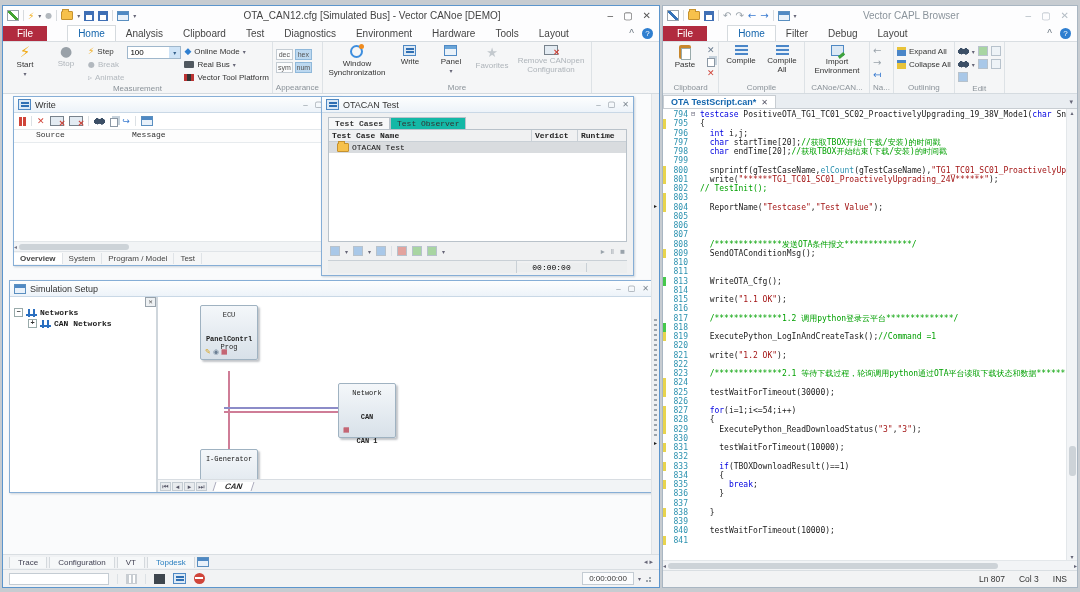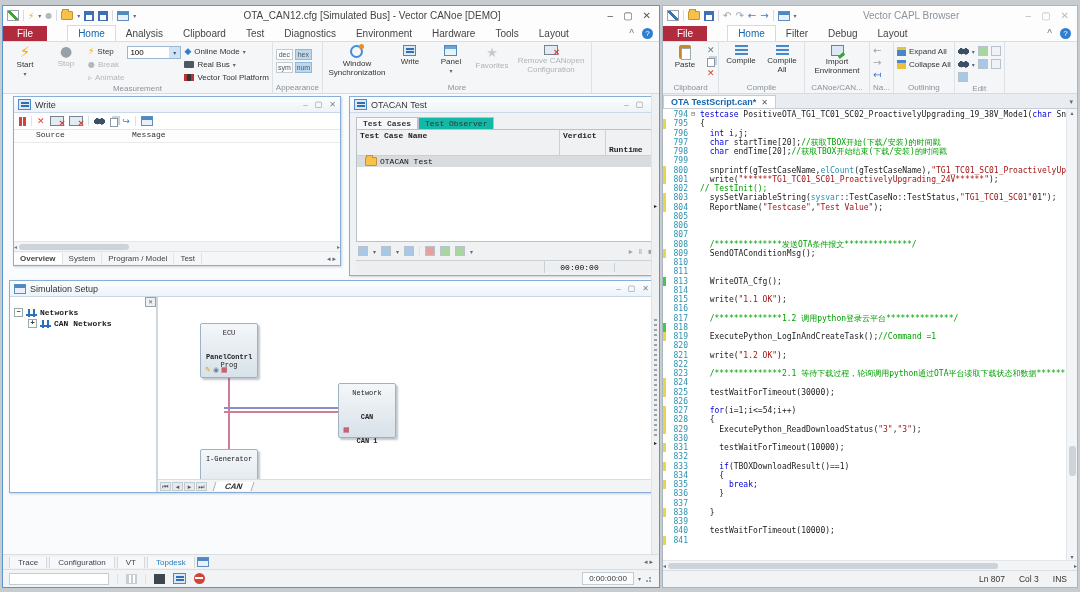--- a/index.html
+++ b/index.html
@@ -100,29 +100,29 @@
   .chead { height:13px; display:flex; font-family:"Liberation Mono", monospace; font-size:8px; color:#333; border-bottom:1px solid #e7ebee; background:#fdfdfd; flex:0 0 auto;}
   .chead .col-src { margin-left:22px; width:96px; }
   .cbody { flex:1; background:#fff; }
   .hscroll { height:10px; background:#f2f4f6; border-top:1px solid #e3e7ea; display:flex; align-items:center; font-size:6px; color:#778; flex:0 0 auto;}
   .hscroll .thumb { height:6px; background:#cdd3d8; border-radius:3px; margin:0 2px; }
   .ctabs { height:14px; display:flex; align-items:center; background:#f5f6f7; border-top:1px solid #e0e4e8; font-size:8px; color:#444; flex:0 0 auto;}
   .ctab { padding:1px 6px; border-right:1px solid #dfe3e7; }
   .ctab.active { background:#fff; font-weight:bold; }
   .ctabs .arrows { margin-left:auto; padding-right:4px; font-size:7px; color:#667; }
 
-  .testwin { left:346px; top:2px; width:313px; height:180px; background:#f0f1f2; }
+  .testwin { left:318px; top:2px; width:313px; height:180px; background:#f0f1f2; }
   .tw-body { flex:1; display:flex; flex-direction:column; padding:4px 6px 2px; }
   .tw-tabs { display:flex; font-size:8px; font-family:"Liberation Mono", monospace; }
   .tw-tab { padding:1px 6px; border:1px solid #b9c2ca; border-bottom:none; background:#14b8a6; color:#333; }
   .tw-tab.active { background:#f7f8f9; font-weight:bold; }
   .tw-table { flex:1; border:1px solid #b9c2ca; background:#fff; font-family:"Liberation Mono", monospace; font-size:8px; }
   .tw-head { display:flex; background:#f0f1f2; border-bottom:1px solid #c9d0d6; font-weight:bold; color:#222; }
   .tw-head span { padding:1px 3px; border-right:1px solid #c9d0d6; }
-  .tw-head .c1 { flex:1; } .tw-head .c2 { width:46px; } .tw-head .c3 { width:48px; border-right:none;margin-top:14px; }
+  .tw-head .c1 { flex:1; } .tw-head .c2 { width:46px; } .tw-head .c3 { width:48px; border-right:none; }
   .tw-row { display:flex; align-items:center; gap:3px; padding:1px 2px 1px 8px; background:#d9dcdf; color:#111; }
   .tw-toolbar { height:18px; display:flex; align-items:center; gap:5px; font-size:7px; color:#556; padding:1px 2px; }
   .tw-toolbar .right { margin-left:auto; display:flex; gap:6px; color:#9aa3ab; font-size:8px; }
   .tw-status { height:13px; display:flex; border-top:1px solid #c9d0d6; font-size:8px; font-family:"Liberation Mono", monospace; align-items:center; }
   .tw-status .fill { flex:1; border-right:1px solid #c9d0d6; height:100%; background:#eceeef; }
   .tw-status .timer { width:70px; text-align:center; border-right:1px solid #c9d0d6; background:#eceeef; }
   .tw-status .end { width:40px; background:#eceeef; height:100%; }
 
   .simwin { left:6px; top:186px; width:645px; height:213px; }
   .sim-body { flex:1; display:flex; overflow:hidden; }
@@ -436,21 +436,21 @@
             <div class="titem indent">
               <span class="exp">+</span>
               <span class="net-ic"></span>
               <span>CAN Networks</span>
             </div>
           </div>
           <div class="sim-canvas">
             <div class="busline" style="left:70px;top:74px;width:2px;height:80px;background:#cf7d97"></div>
             <div class="busline" style="left:66px;top:110px;width:116px;height:2px;background:#8c8cc8"></div>
             <div class="busline" style="left:66px;top:114px;width:116px;height:2px;background:#cf7d97"></div>
-            <div class="simbox" style="left:42px;top:26px">
+            <div class="simbox" style="left:42px;top:8px">
               <span class="b1">ECU</span>
               <span class="bb">PanelContrl</span>
               <span class="b1">Prog</span>
               <span class="icons">
                 <span class="pencil glyph">✎</span>
                 <span class="gearg glyph">◉</span>
                 <span class="chart glyph">▦</span>
               </span>
             </div>
             <div class="simbox" style="left:180px;top:86px">
@@ -642,21 +642,21 @@
       <div class="code" id="code-lines">
           <div class="cl"><span class="mk"></span><span class="ln">794</span><span class="fold">⊟</span><span class="tx"><span class="tk-k">testcase</span> PositiveOTA_TG1_TC01_SC02_ProactivelyUpgrading_19_38V_Mode1(<span class="tk-k">char</span> Sn[])  </span></div>
           <div class="cl"><span class="mk y"></span><span class="ln">795</span><span class="fold"></span><span class="tx">{</span></div>
           <div class="cl"><span class="mk"></span><span class="ln">796</span><span class="fold"></span><span class="tx">  <span class="tk-k">int</span> i,j;</span></div>
           <div class="cl"><span class="mk"></span><span class="ln">797</span><span class="fold"></span><span class="tx">  <span class="tk-k">char</span> startTime[20];<span class="tk-c">//获取TBOX开始(下载/安装)的时间戳</span></span></div>
           <div class="cl"><span class="mk"></span><span class="ln">798</span><span class="fold"></span><span class="tx">  <span class="tk-k">char</span> endTime[20];<span class="tk-c">//获取TBOX开始结束(下载/安装)的时间戳</span></span></div>
           <div class="cl"><span class="mk"></span><span class="ln">799</span><span class="fold"></span><span class="tx"></span></div>
           <div class="cl"><span class="mk y"></span><span class="ln">800</span><span class="fold"></span><span class="tx">  snprintf(gTestCaseName,<span class="tk-f">elCount</span>(gTestCaseName),<span class="tk-s">"TG1_TC01_SC01_ProactivelyUpgrading_24V"</span>);</span></div>
           <div class="cl"><span class="mk y"></span><span class="ln">801</span><span class="fold"></span><span class="tx">  write(<span class="tk-s">"******TG1_TC01_SC01_ProactivelyUpgrading_24V******"</span>);</span></div>
           <div class="cl"><span class="mk"></span><span class="ln">802</span><span class="fold"></span><span class="tx"><span class="tk-c">// TestInit();</span></span></div>
-          <div class="cl"><span class="mk y"></span><span class="ln">803</span><span class="fold"></span><span class="tx">  sysSetVariableString(<span class="tk-f">sysvar</span>::TestCaseNo::TestStatus,<span class="tk-s">"TG1_TC01_SC01"</span>01");</span></div>
+          <div class="cl"><span class="mk y"></span><span class="ln">803</span><span class="fold"></span></div>
           <div class="cl"><span class="mk y"></span><span class="ln">804</span><span class="fold"></span><span class="tx">  ReportName(<span class="tk-s">"Testcase"</span>,<span class="tk-s">"Test Value"</span>);</span></div>
           <div class="cl"><span class="mk"></span><span class="ln">805</span><span class="fold"></span><span class="tx"></span></div>
           <div class="cl"><span class="mk"></span><span class="ln">806</span><span class="fold"></span><span class="tx"></span></div>
           <div class="cl"><span class="mk"></span><span class="ln">807</span><span class="fold"></span><span class="tx"></span></div>
           <div class="cl"><span class="mk"></span><span class="ln">808</span><span class="fold"></span><span class="tx">  <span class="tk-c">/**************发送OTA条件报文**************/</span></span></div>
           <div class="cl"><span class="mk y"></span><span class="ln">809</span><span class="fold"></span><span class="tx">  SendOTAConditionMsg();</span></div>
           <div class="cl"><span class="mk"></span><span class="ln">810</span><span class="fold"></span><span class="tx"></span></div>
           <div class="cl"><span class="mk"></span><span class="ln">811</span><span class="fold"></span><span class="tx"></span></div>
           <div class="cl"><span class="mk g"></span><span class="ln">813</span><span class="fold"></span><span class="tx">  WriteOTA_Cfg();</span></div>
           <div class="cl"><span class="mk"></span><span class="ln">814</span><span class="fold"></span><span class="tx"></span></div>

